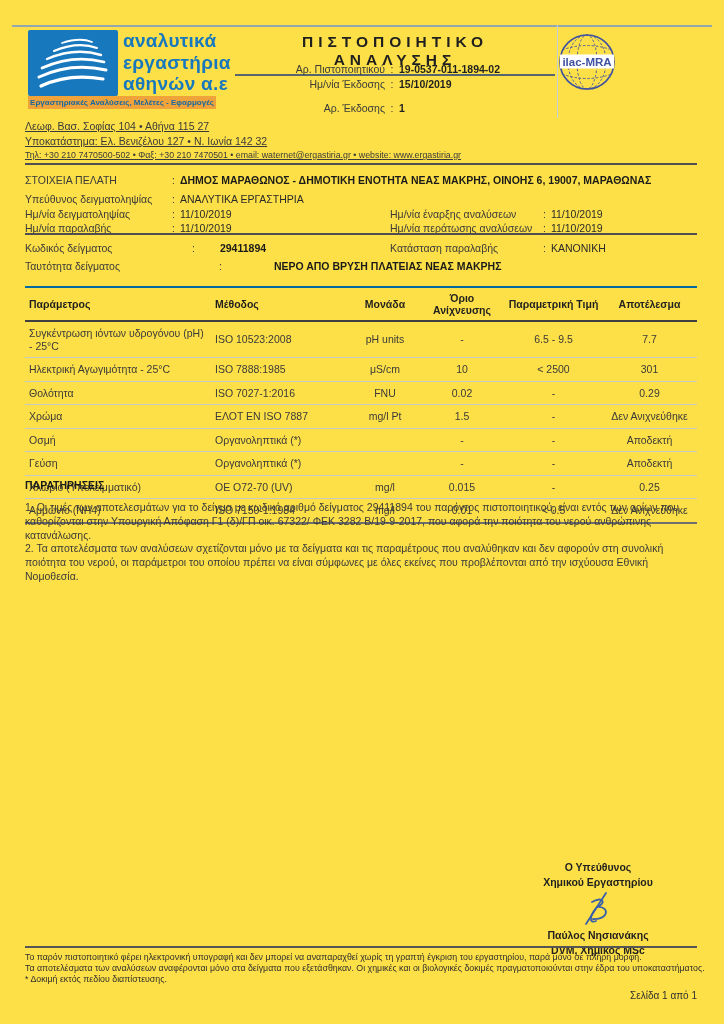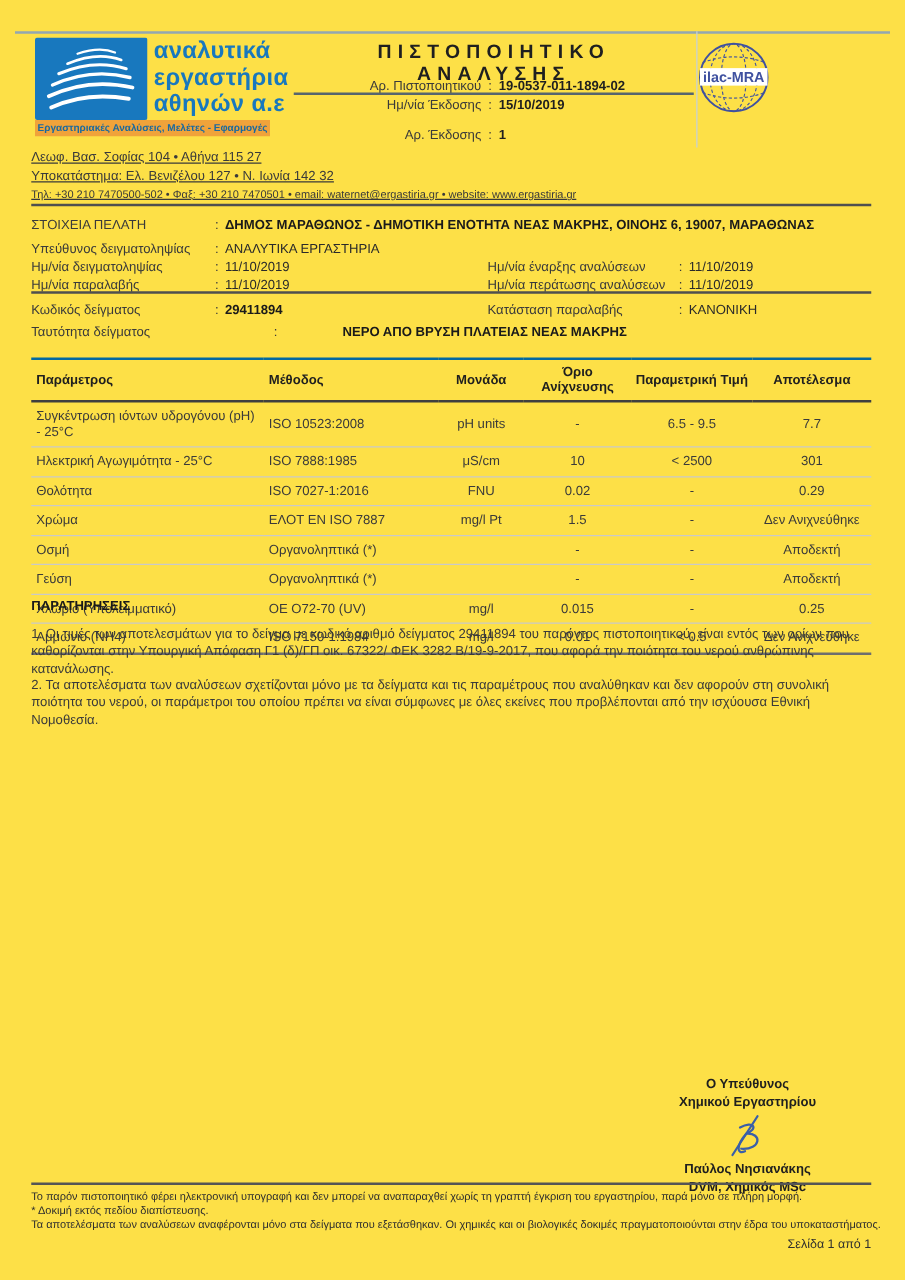--- a/index.html
+++ b/index.html
@@ -164,21 +164,21 @@
     <span class="val">11/10/2019</span>
   </div>
   <div class="kv right" style="top:221px;">
     <span class="lbl">Ημ/νία περάτωσης αναλύσεων</span>
     <span class="col">:</span>
     <span class="val">11/10/2019</span>
   </div>
 
   <div class="hr" style="top:233px;"></div>
 
-  <div class="kv left" style="top:241px;">
+  <div class="kv left" style="top:241px;gap:20px;">
     <span class="lbl">Κωδικός δείγματος</span>
     <span class="col">:</span>
     <span class="val b">29411894</span>
   </div>
   <div class="kv right" style="top:241px;">
     <span class="lbl">Κατάσταση παραλαβής</span>
     <span class="col">:</span>
     <span class="val">ΚΑΝΟΝΙΚΗ</span>
   </div>
   <div class="kv left" style="top:259px;gap:47px;">
@@ -288,18 +288,18 @@
         <path d="M21 16 C 13 25, 13 33, 20 30"></path>
       </g>
     </svg>
     <div>Παύλος Νησιανάκης</div>
     <div>DVM, Χημικός MSc</div>
   </div>
 
   <div class="footer-rule"></div>
   <div class="footer-text">
     <div>Το παρόν πιστοποιητικό φέρει ηλεκτρονική υπογραφή και δεν μπορεί να αναπαραχθεί χωρίς τη γραπτή έγκριση του εργαστηρίου, παρά μόνο σε πλήρη μορφή.</div>
+    <div>Τα αποτελέσματα των αναλύσεων αναφέρονται μόνο στα δείγματα που εξετάσθηκαν. Οι χημικές και οι βιολογικές δοκιμές πραγματοποιούνται στην έδρα του υποκαταστήματος.</div>
     <div>* Δοκιμή εκτός πεδίου διαπίστευσης.</div>
-    <div>Τα αποτελέσματα των αναλύσεων αναφέρονται μόνο στα δείγματα που εξετάσθηκαν. Οι χημικές και οι βιολογικές δοκιμές πραγματοποιούνται στην έδρα του υποκαταστήματος.</div>
   </div>
   <div class="page-num">Σελίδα 1 από 1</div>
 
 </div>
 
 </body></html>

